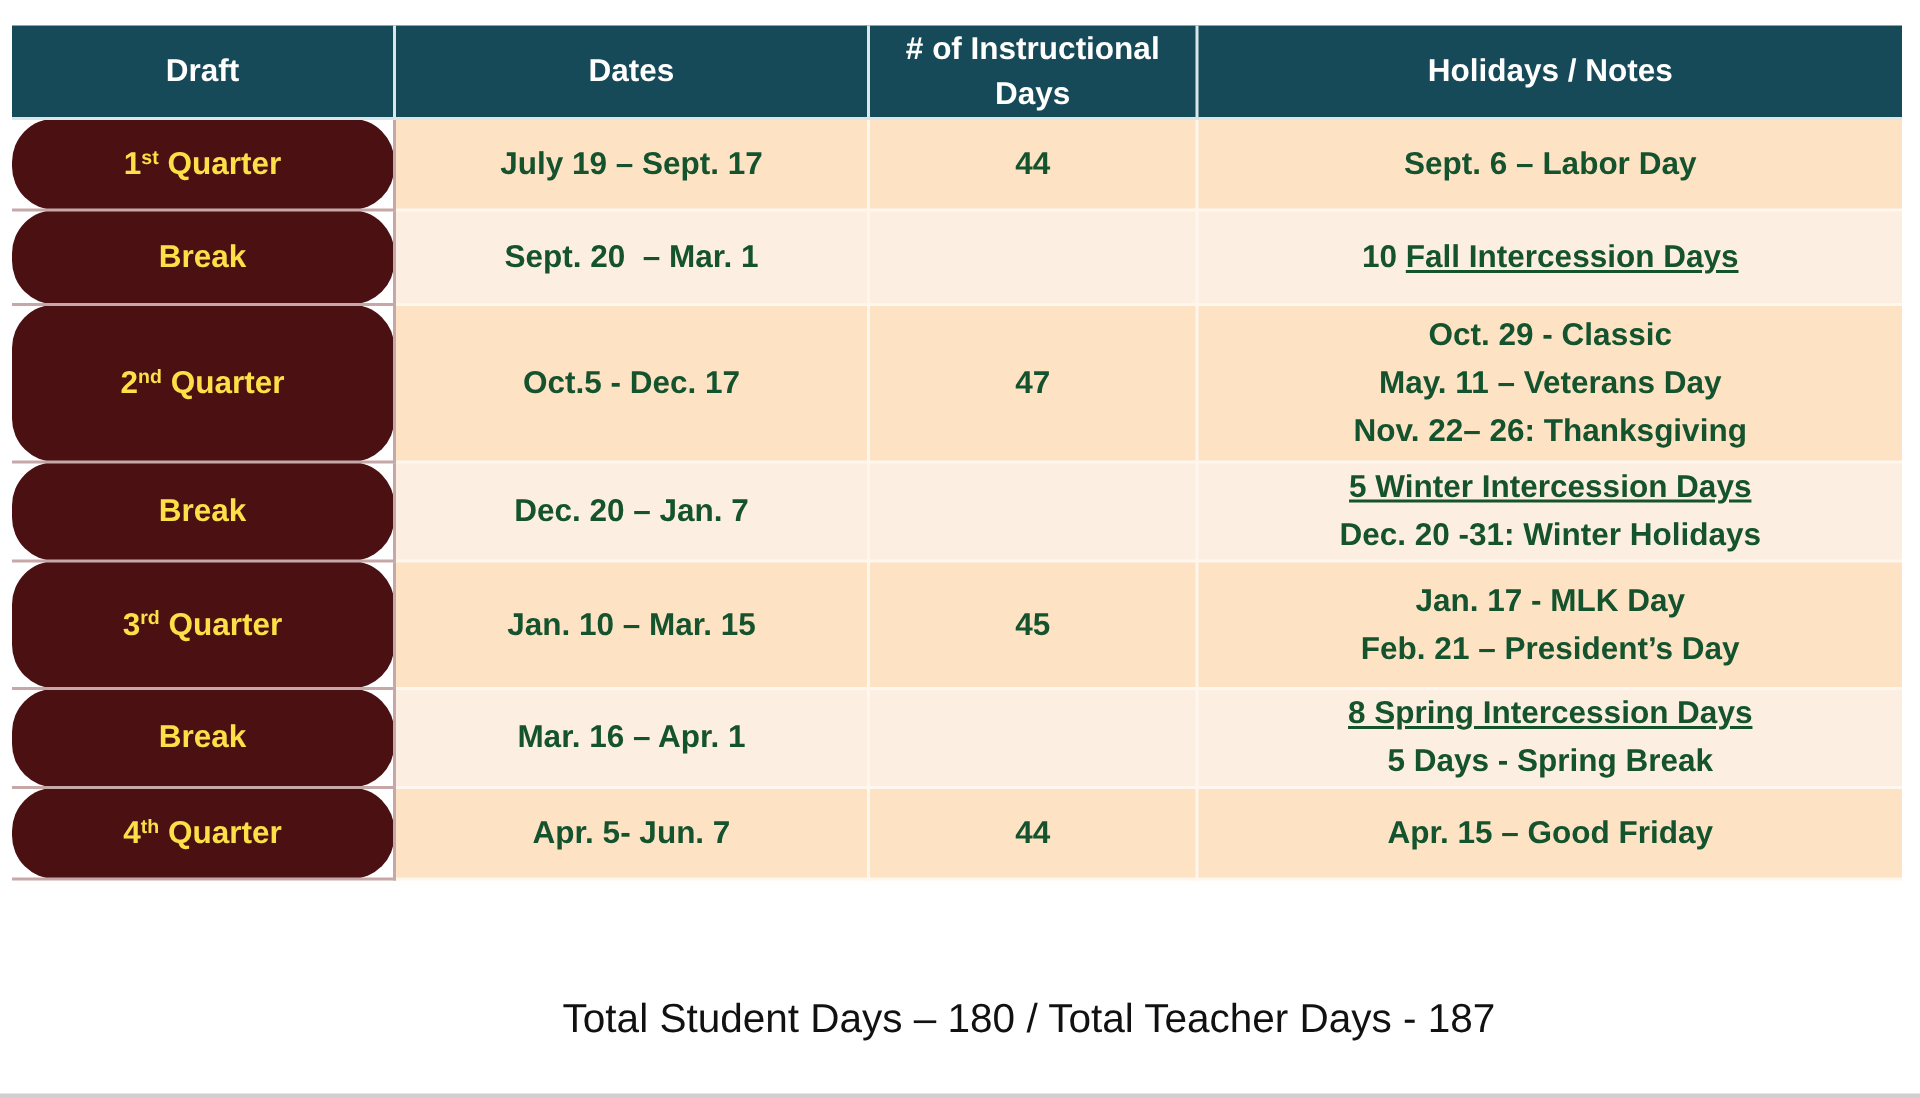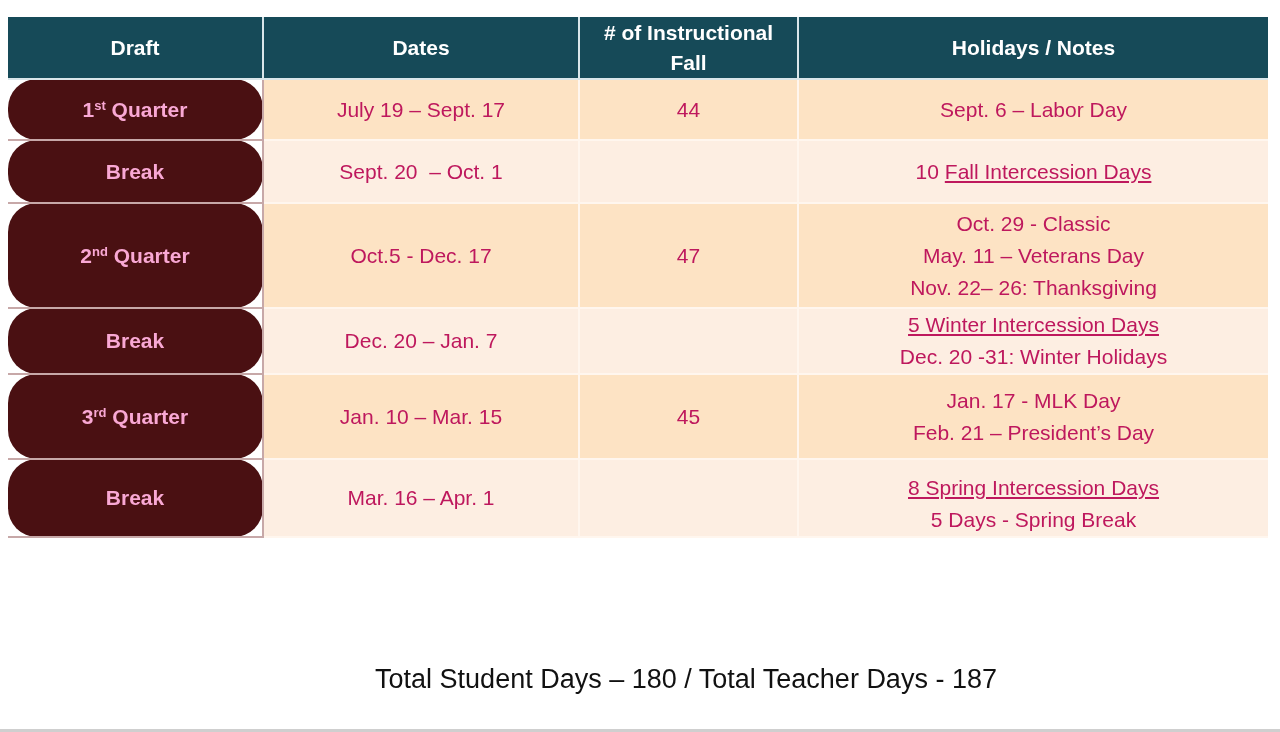--- a/index.html
+++ b/index.html
@@ -40,28 +40,29 @@
       border: 2px solid #d9e6ea;
       border-top: none;
     }
     .calendar-table th:first-child { border-left: none; }
     .calendar-table th:last-child { border-right: none; }
 
     .calendar-table td {
       text-align: center;
       vertical-align: middle;
       font-size: 21px;
-      color: #be185d;
+      color: #14532d;
       line-height: 32px;
       padding: 0 4px;
       border: 2px solid #fff6ee;
+      font-weight: bold;
     }
     .calendar-table td.label-cell {
       background: #4a1012;
-      color: #f9a8d4;
+      color: #fde047;
       font-weight: bold;
       border-left: none;
       border-color: #c7a8a8;
       border-left: none;
       border-radius: 29px;
     }
     tr.quarter td.data-cell { background: #fde3c4; }
     tr.break td.data-cell { background: #fdeee2; }
     .calendar-table td:last-child { border-right: none; }
 
@@ -99,36 +100,36 @@
   <colgroup>
     <col class="c1">
       <col class="c2">
       <col class="c3">
       <col class="c4">
   </colgroup>
   <thead>
     <tr>
       <th>Draft</th>
       <th>Dates</th>
-      <th># of Instructional Fall</th>
+      <th># of Instructional Days</th>
       <th>Holidays / Notes</th>
     </tr>
   </thead>
   <tbody id="table-body">
       <tr class="quarter" style="height: 61px;">
         <td class="label-cell"><span>1</span><sup class="ord">st</sup><span style="white-space: pre;"> Quarter</span></td>
         <td class="data-cell" style="white-space: pre;">July 19 – Sept. 17</td>
         <td class="data-cell">44</td>
         <td class="data-cell">
           <span class="note-line" style="white-space: pre;">Sept. 6 – Labor Day</span>
         </td>
       </tr>
       <tr class="break" style="height: 63px;">
         <td class="label-cell"><span style="white-space: pre;">Break</span></td>
-        <td class="data-cell" style="white-space: pre;">Sept. 20  – Oct. 1</td>
+        <td class="data-cell" style="white-space: pre;">Sept. 20  – Mar. 1</td>
         <td class="data-cell"></td>
         <td class="data-cell">
           <span class="note-line" style="white-space: pre;"><span>10 </span><span class="u-part">Fall Intercession Days</span></span>
         </td>
       </tr>
       <tr class="quarter" style="height: 105px;">
         <td class="label-cell"><span>2</span><sup class="ord">nd</sup><span style="white-space: pre;"> Quarter</span></td>
         <td class="data-cell" style="white-space: pre;">Oct.5 - Dec. 17</td>
         <td class="data-cell">47</td>
         <td class="data-cell">
@@ -153,21 +154,29 @@
         <td class="data-cell">
           <span class="note-line" style="white-space: pre;">Jan. 17 - MLK Day</span>
           <span class="note-line" style="white-space: pre;">Feb. 21 – President’s Day</span>
         </td>
       </tr>
       <tr class="break" style="height: 62px;">
         <td class="label-cell"><span style="white-space: pre;">Break</span></td>
         <td class="data-cell" style="white-space: pre;">Mar. 16 – Apr. 1</td>
         <td class="data-cell"></td>
         <td class="data-cell">
-          <span class="note-line u" style="white-space: pre; margin-top: 12px;">8 Spring Intercession Days</span>
+          <span class="note-line u" style="white-space: pre;">8 Spring Intercession Days</span>
           <span class="note-line" style="white-space: pre;">5 Days - Spring Break</span>
+        </td>
+      </tr>
+      <tr class="quarter" style="height: 61px;">
+        <td class="label-cell"><span>4</span><sup class="ord">th</sup><span style="white-space: pre;"> Quarter</span></td>
+        <td class="data-cell" style="white-space: pre;">Apr. 5- Jun. 7</td>
+        <td class="data-cell">44</td>
+        <td class="data-cell">
+          <span class="note-line" style="white-space: pre;">Apr. 15 – Good Friday</span>
         </td>
       </tr>
     </tbody>
 </table>
 
 <div class="totals">Total Student Days – 180 / Total Teacher Days - 187</div>
 <div class="bottom-bar"></div>
 
 </body></html>

